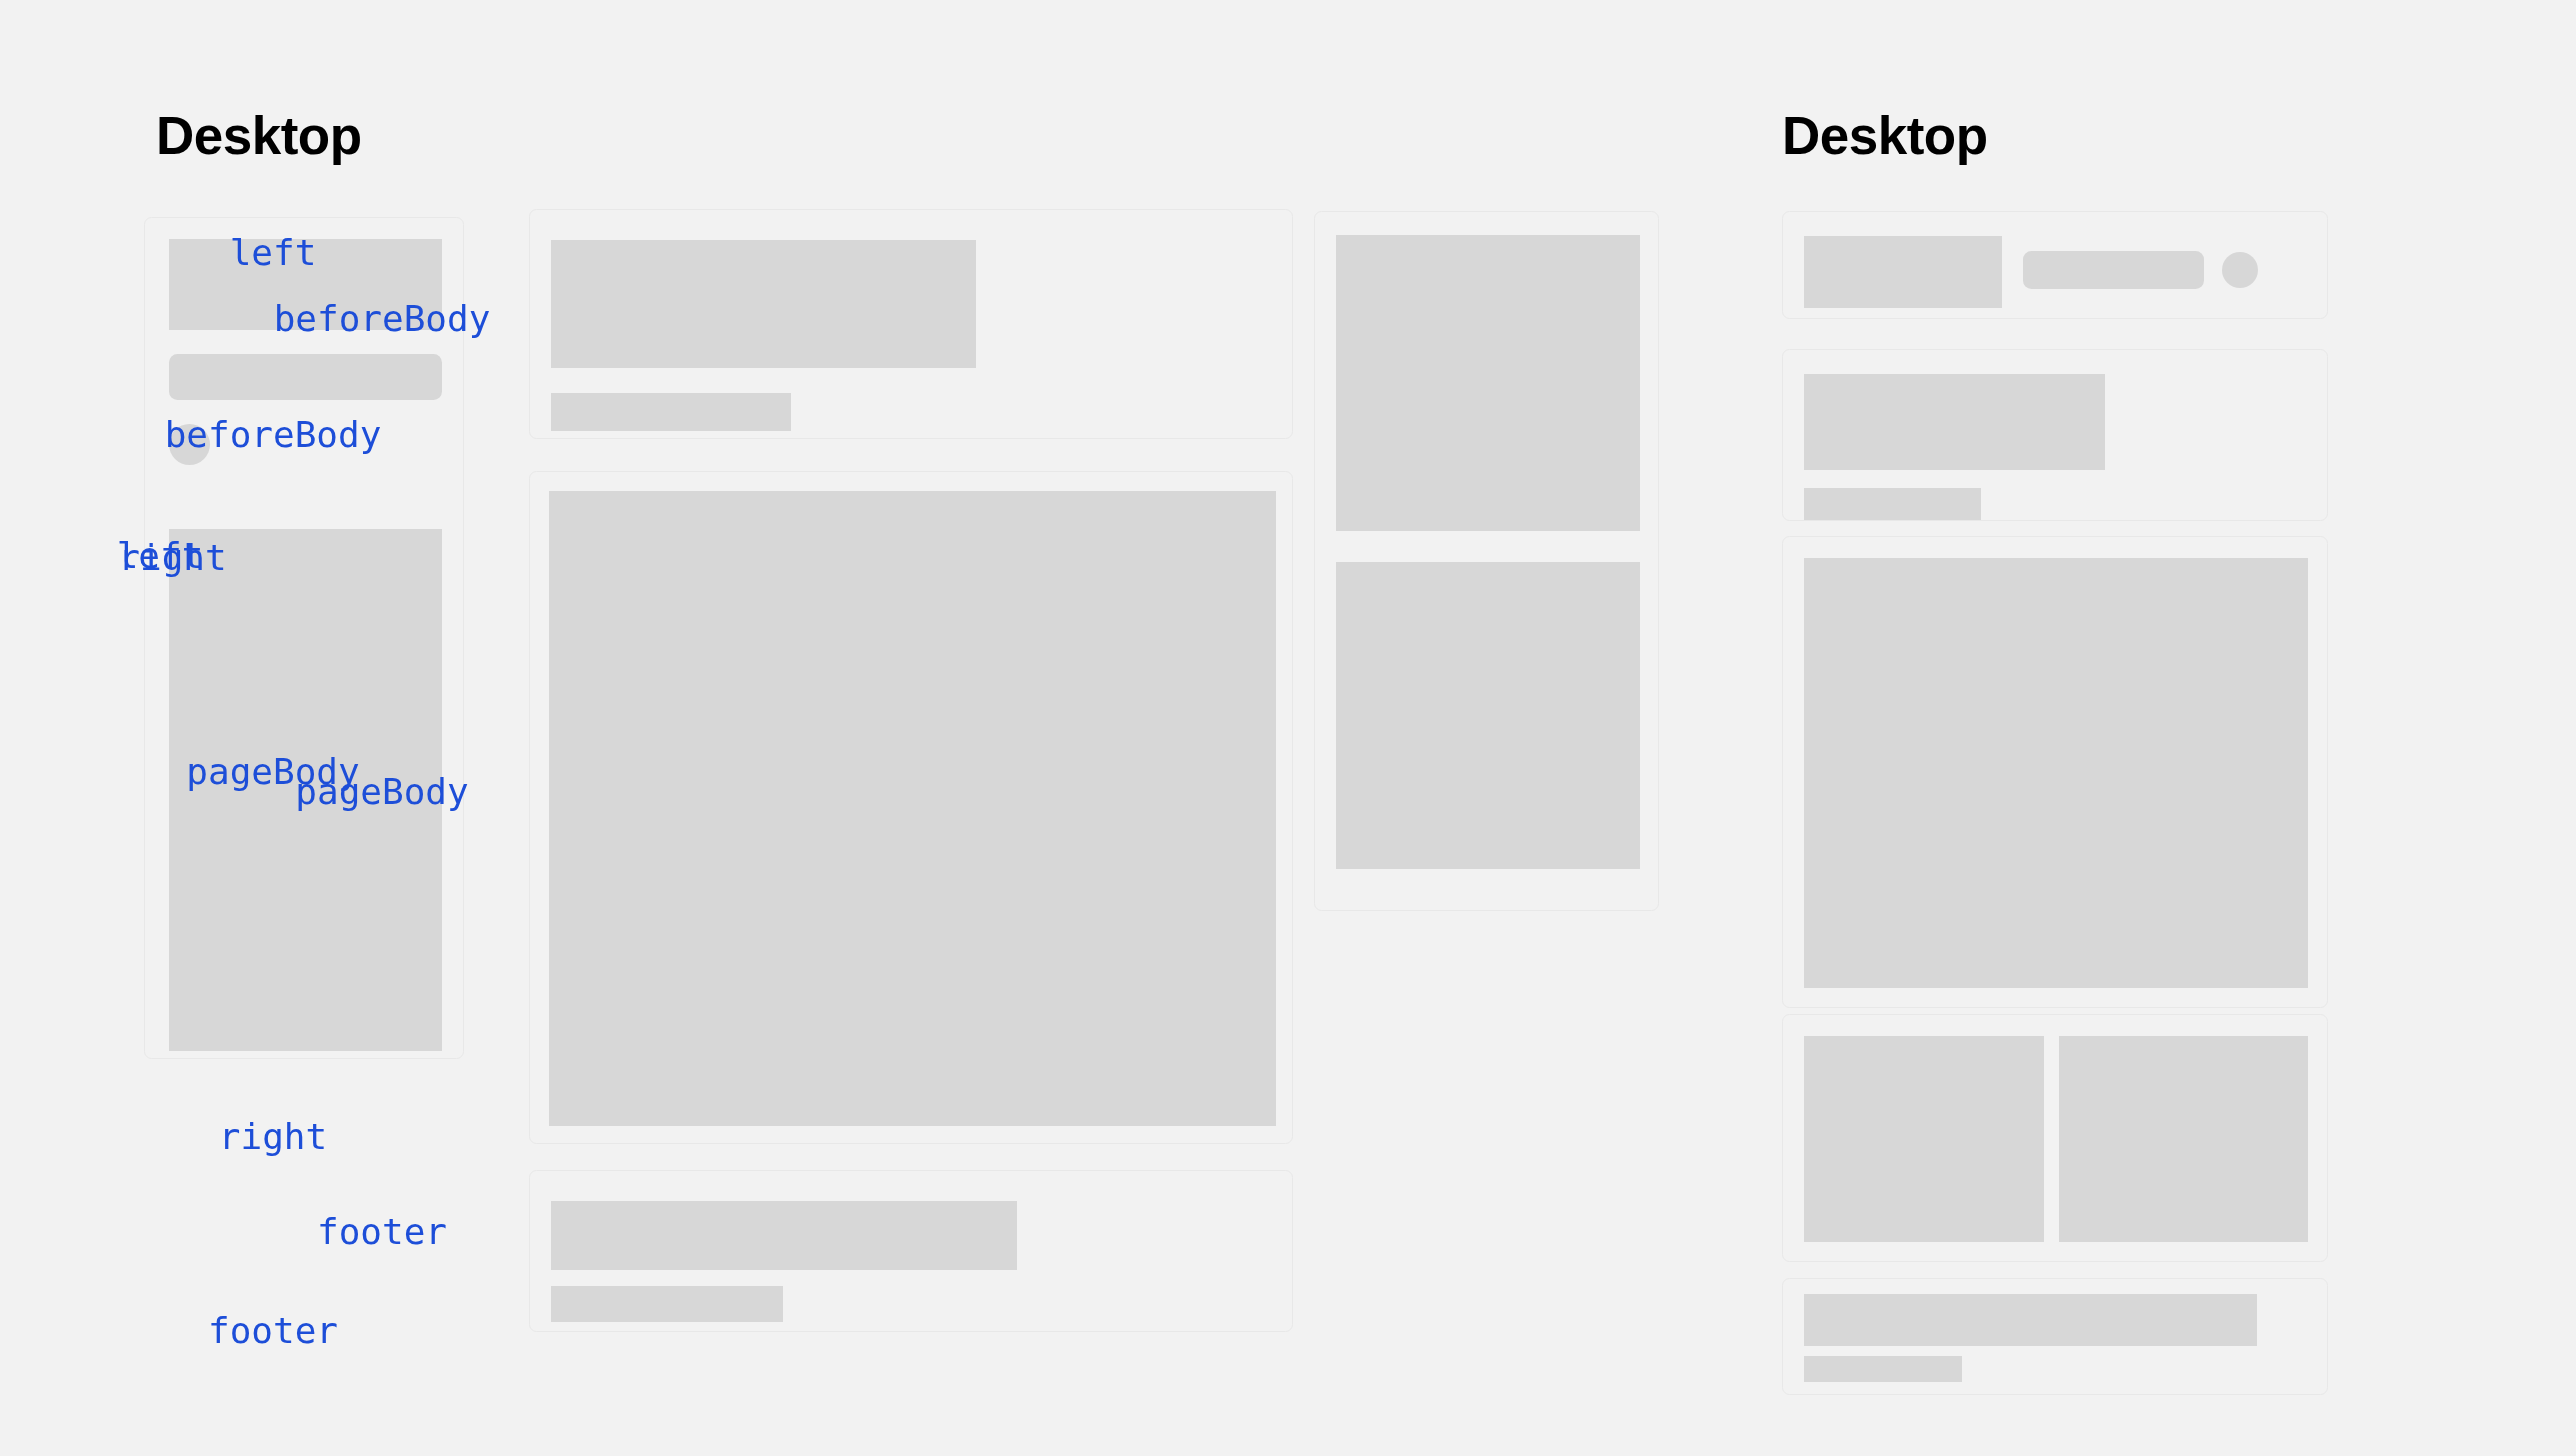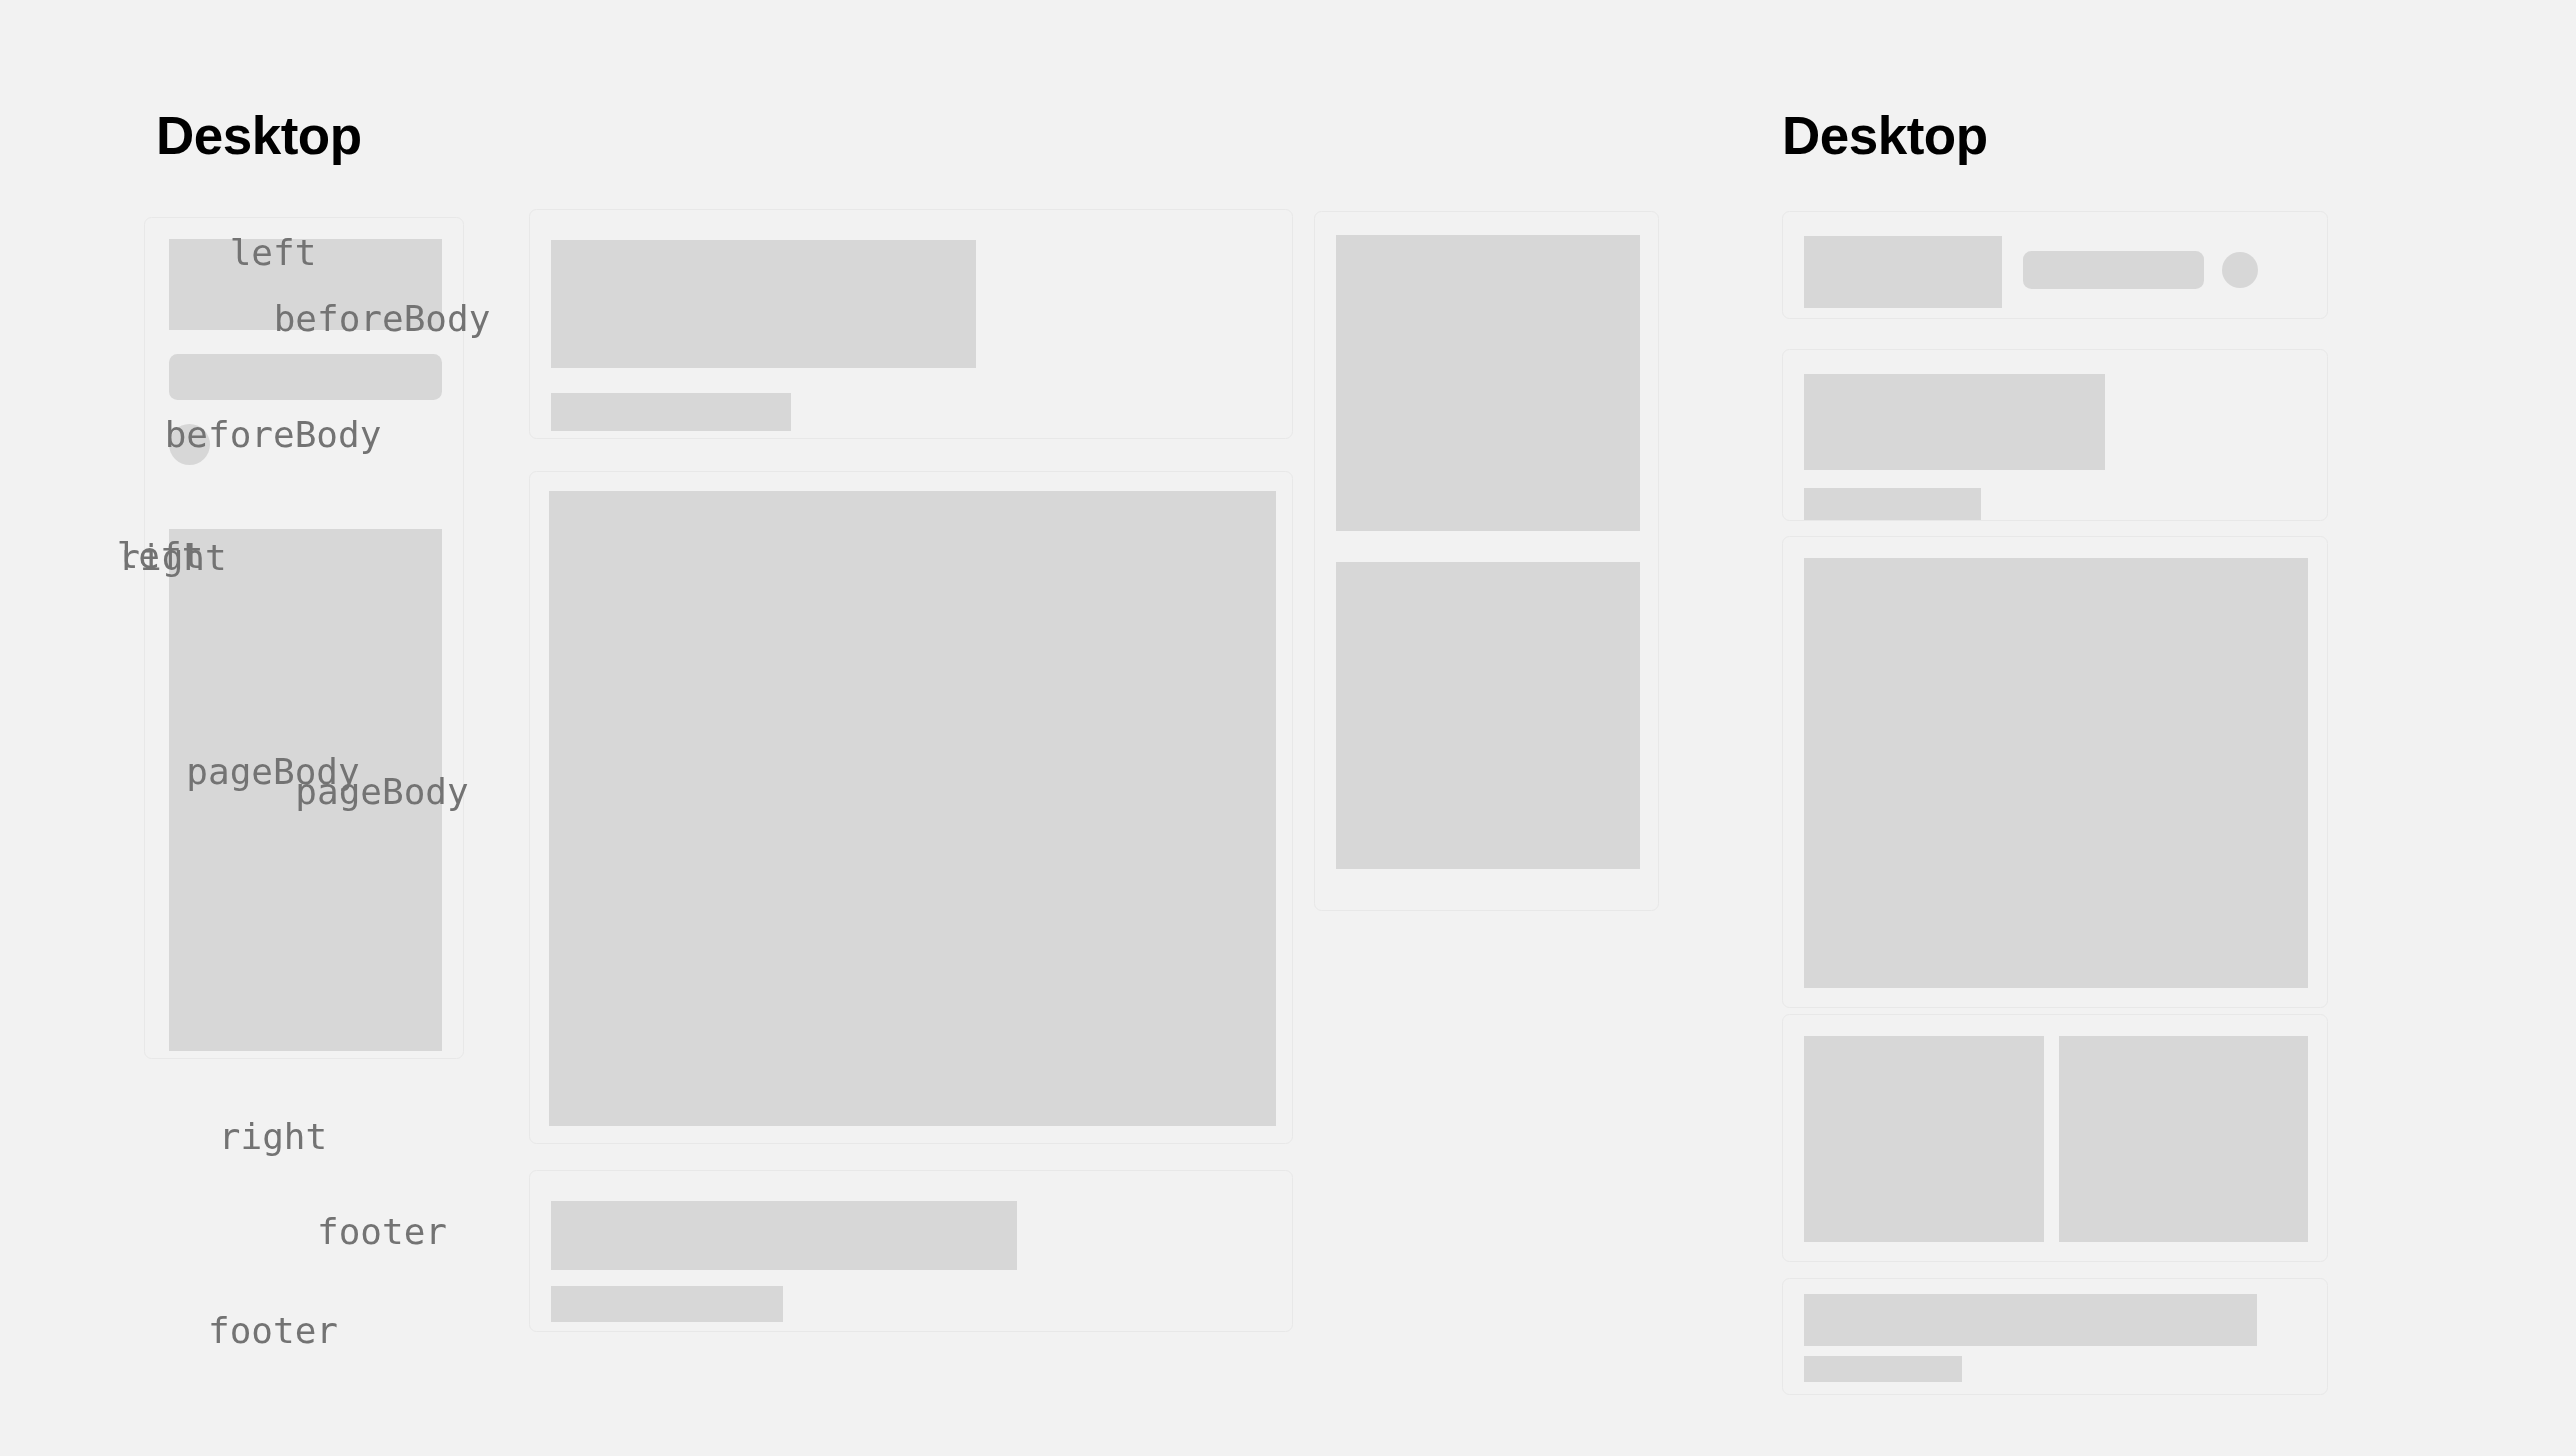--- a/index.html
+++ b/index.html
@@ -46,21 +46,21 @@
   }
   .blk.rounded { border-radius: 8.5px; }
   .blk.circle  { border-radius: 50%; }
 
   
   .slot-label {
     position: absolute;
     font-family: "DejaVu Sans Mono", "Liberation Mono", monospace;
     font-size: 36px;
     line-height: 1;
-    color: #737373;
+    color: #1d4ed8;
     white-space: nowrap;
     text-align: center;
     pointer-events: none;
   }
 
   
   #desktop-left-panel { left: 144px; top: 217px; width: 320px; height: 842px; }
   #dl-block-1 { left: 23.5px;  top: 21px;  width: 273px; height: 91px; }
   #dl-block-2 { left: 23.5px;  top: 136px; width: 273px; height: 46px; }
   #dl-avatar  { left: 23.5px;  top: 206px; width: 41px;  height: 41px; }

